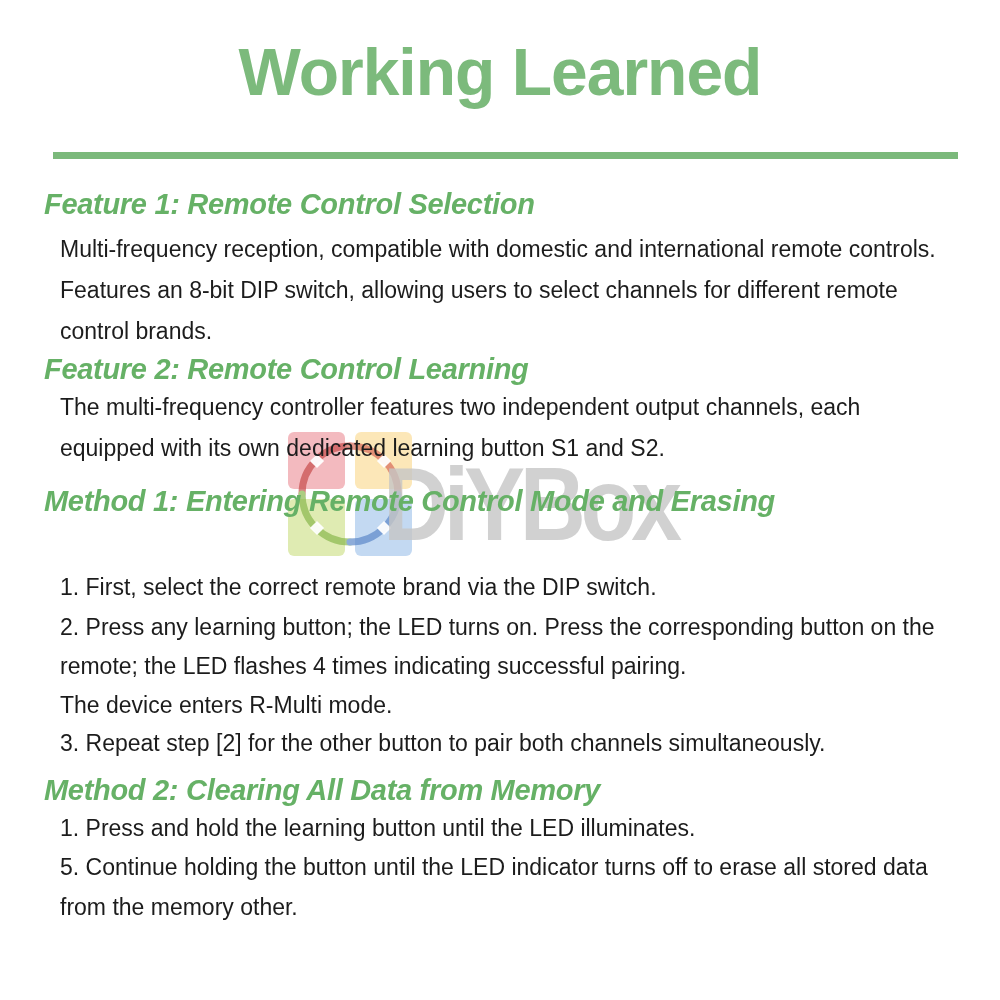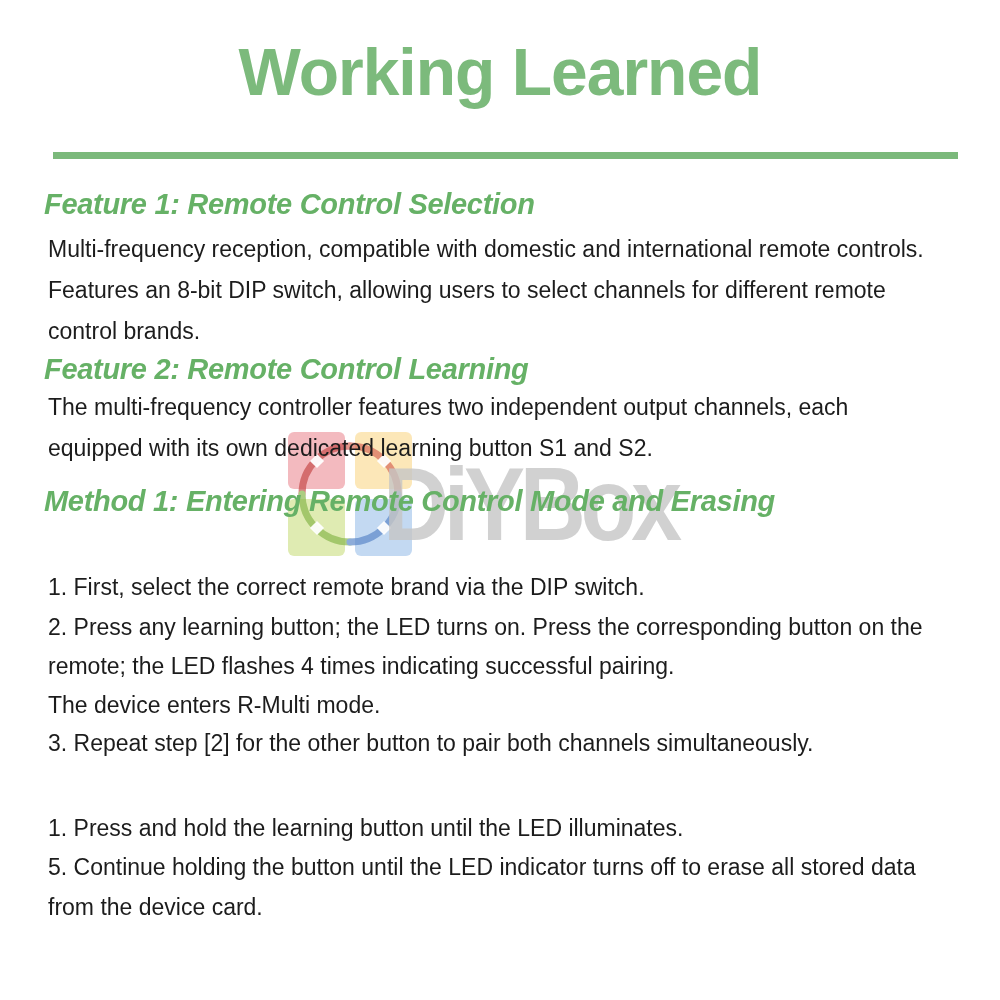--- a/index.html
+++ b/index.html
@@ -13,21 +13,21 @@
   }
   .divider{
     position:absolute;left:53px;top:152px;width:905px;height:7px;
     background:#7bb97b;z-index:2;
   }
   .h{
     position:absolute;left:44px;font-size:29px;font-weight:bold;color:#66b166;
     white-space:nowrap;line-height:1;z-index:2;letter-spacing:-0.3px;font-style:italic;
   }
   .t{
-    position:absolute;left:48px;font-size:23px;color:#1c1c1c;
+    position:absolute;left:60px;font-size:23px;color:#1c1c1c;
     white-space:nowrap;line-height:1;z-index:2;text-align:right;
   }
   
   .wm{position:absolute;left:0;top:0;z-index:1;pointer-events:none;}
   .tile{position:absolute;width:57px;height:57px;border-radius:6px;opacity:0.85;}
   .tile-tl{left:288px;top:432px;background:#f1aeb4;}
   .tile-tr{left:355px;top:432px;background:#fbe3ab;}
   .tile-bl{left:288px;top:499px;background:#d9e7a4;}
   .tile-br{left:355px;top:499px;background:#b9d2f0;}
   .swirl{position:absolute;left:288px;top:432px;opacity:0.7;}
@@ -75,17 +75,18 @@
   <div class="t" style="top:396px">The multi-frequency controller features two independent output channels, each</div>
   <div class="t" style="top:437px">equipped with its own dedicated learning button S1 and S2.</div>
 
   <div class="h" style="top:487px">Method 1: Entering Remote Control Mode and Erasing</div>
   <div class="t" style="top:576px">1. First, select the correct remote brand via the DIP switch.</div>
   <div class="t" style="top:616px">2. Press any learning button; the LED turns on. Press the corresponding button on the</div>
   <div class="t" style="top:655px">remote; the LED flashes 4 times indicating successful pairing.</div>
   <div class="t" style="top:694px">The device enters R-Multi mode.</div>
   <div class="t" style="top:732px">3. Repeat step [2] for the other button to pair both channels simultaneously.</div>
 
+  <div class="h" style="top:776px">Method 2: Clearing All Data from Memory</div>
   <div class="t" style="top:817px">1. Press and hold the learning button until the LED illuminates.</div>
   <div class="t" style="top:856px">5. Continue holding the button until the LED indicator turns off to erase all stored data</div>
-  <div class="t" style="top:896px">from the device card.</div>
+  <div class="t" style="top:896px">from the memory other.</div>
 
 </div>
 
 </body></html>

